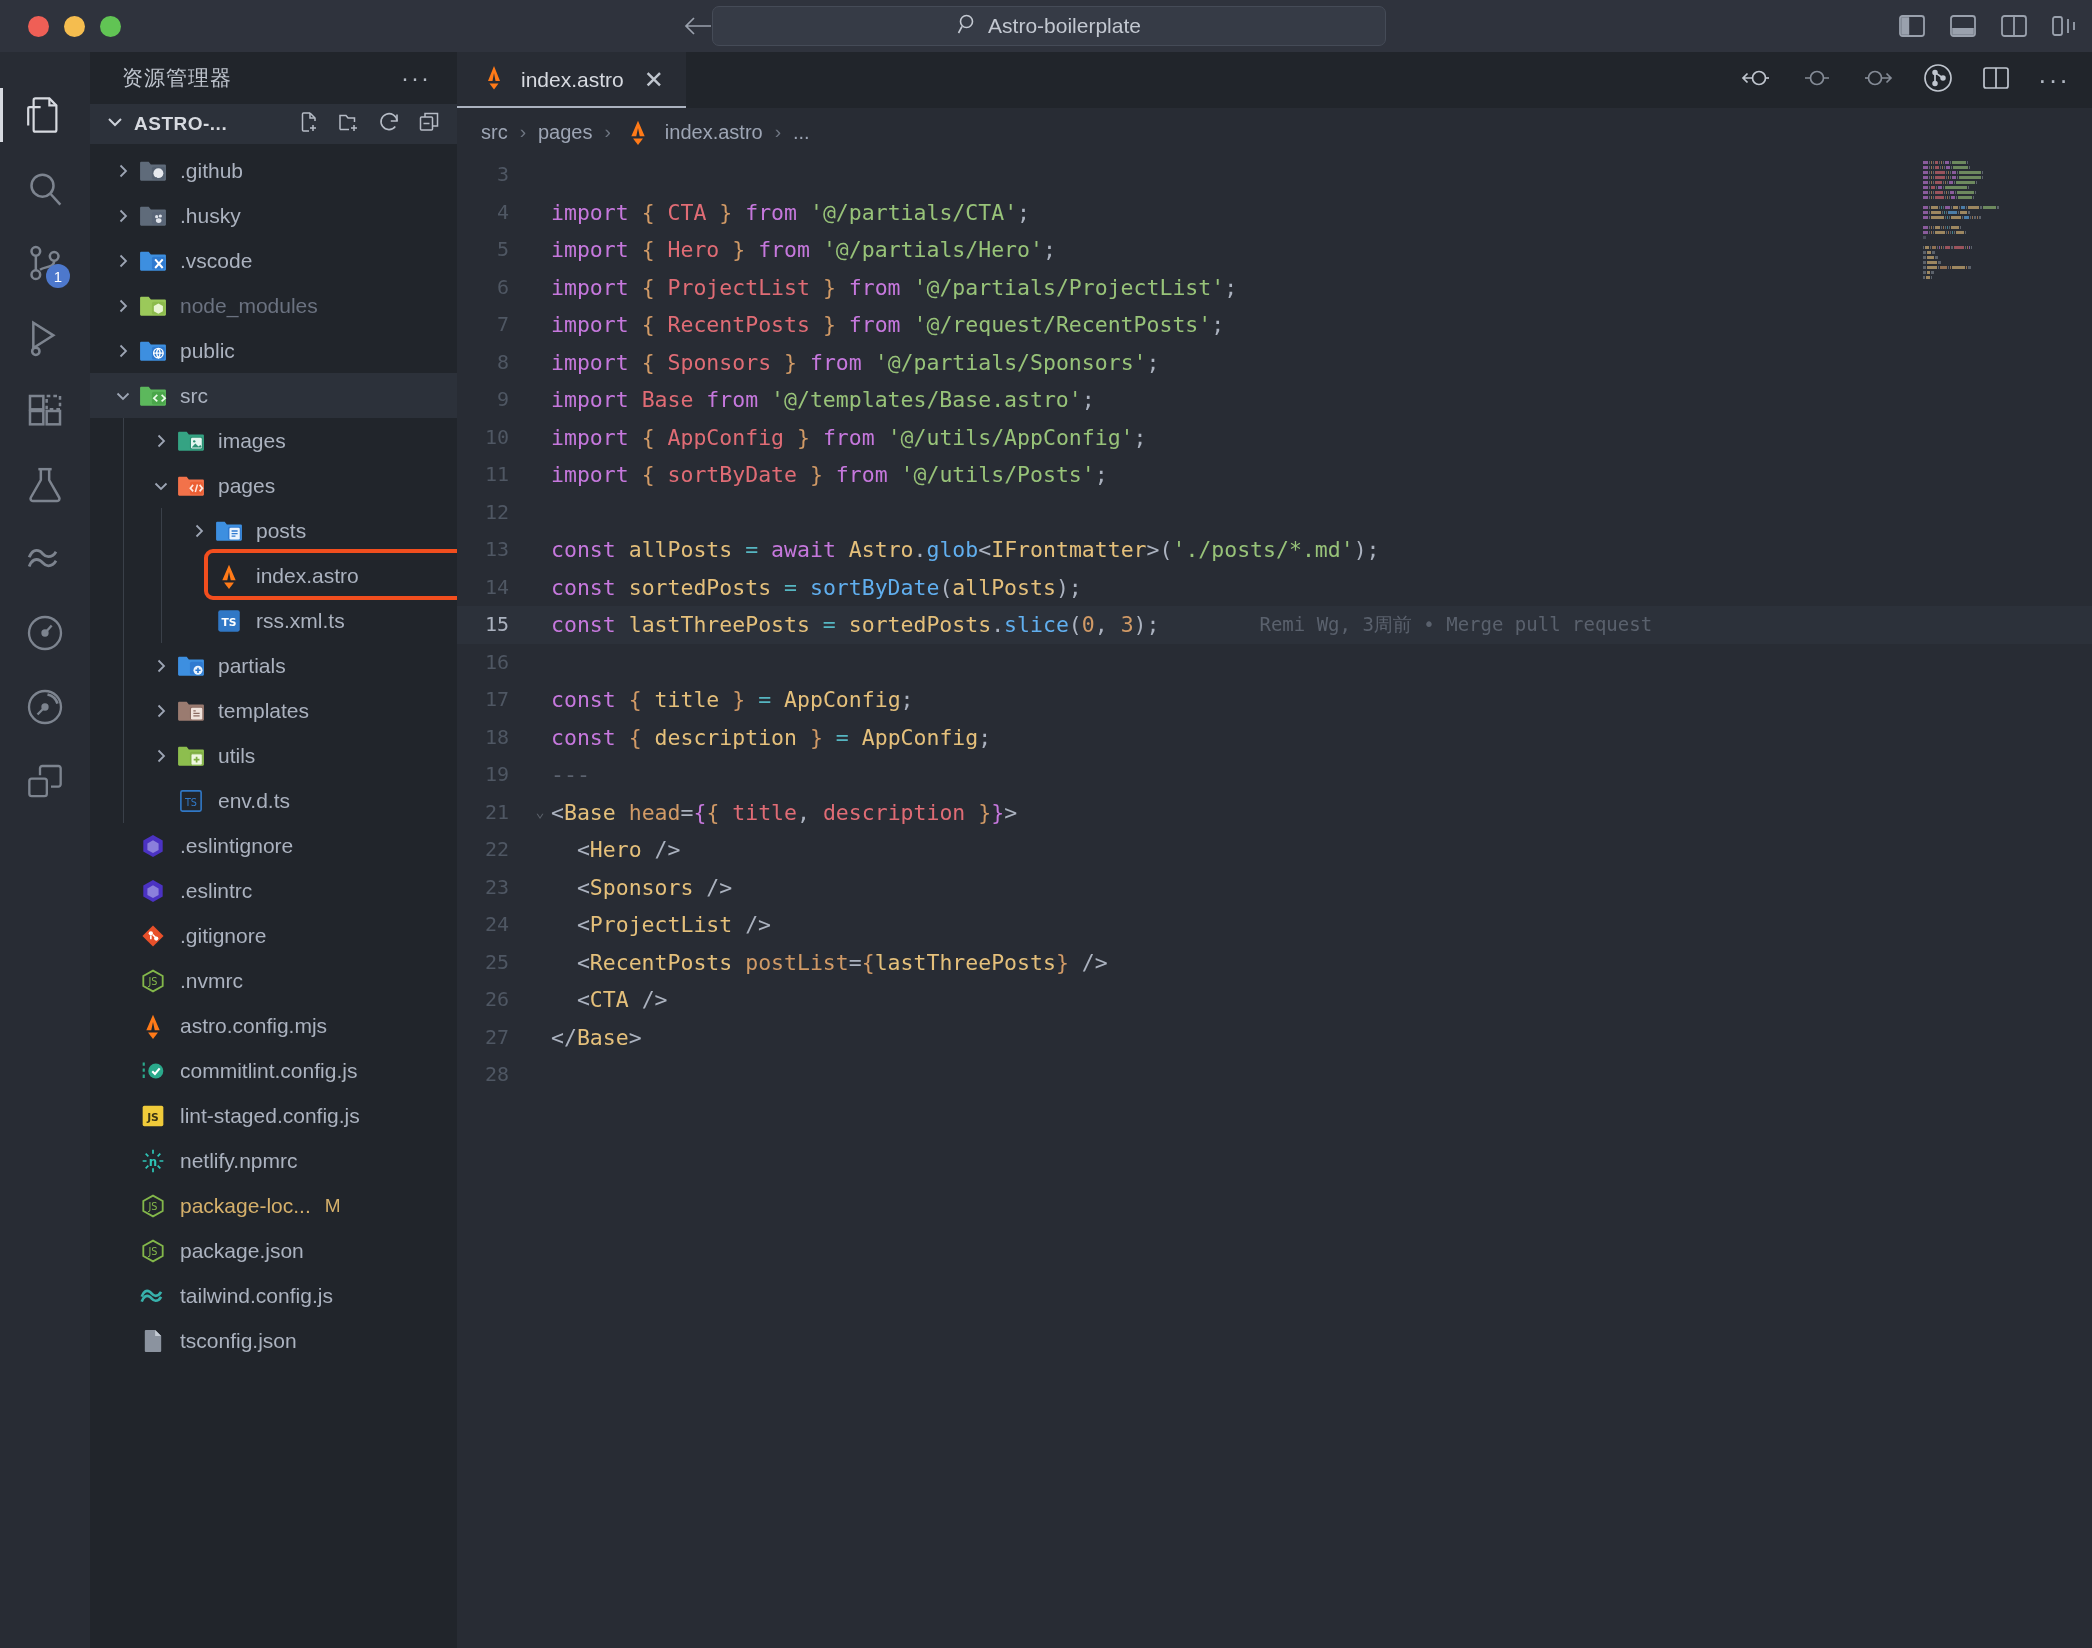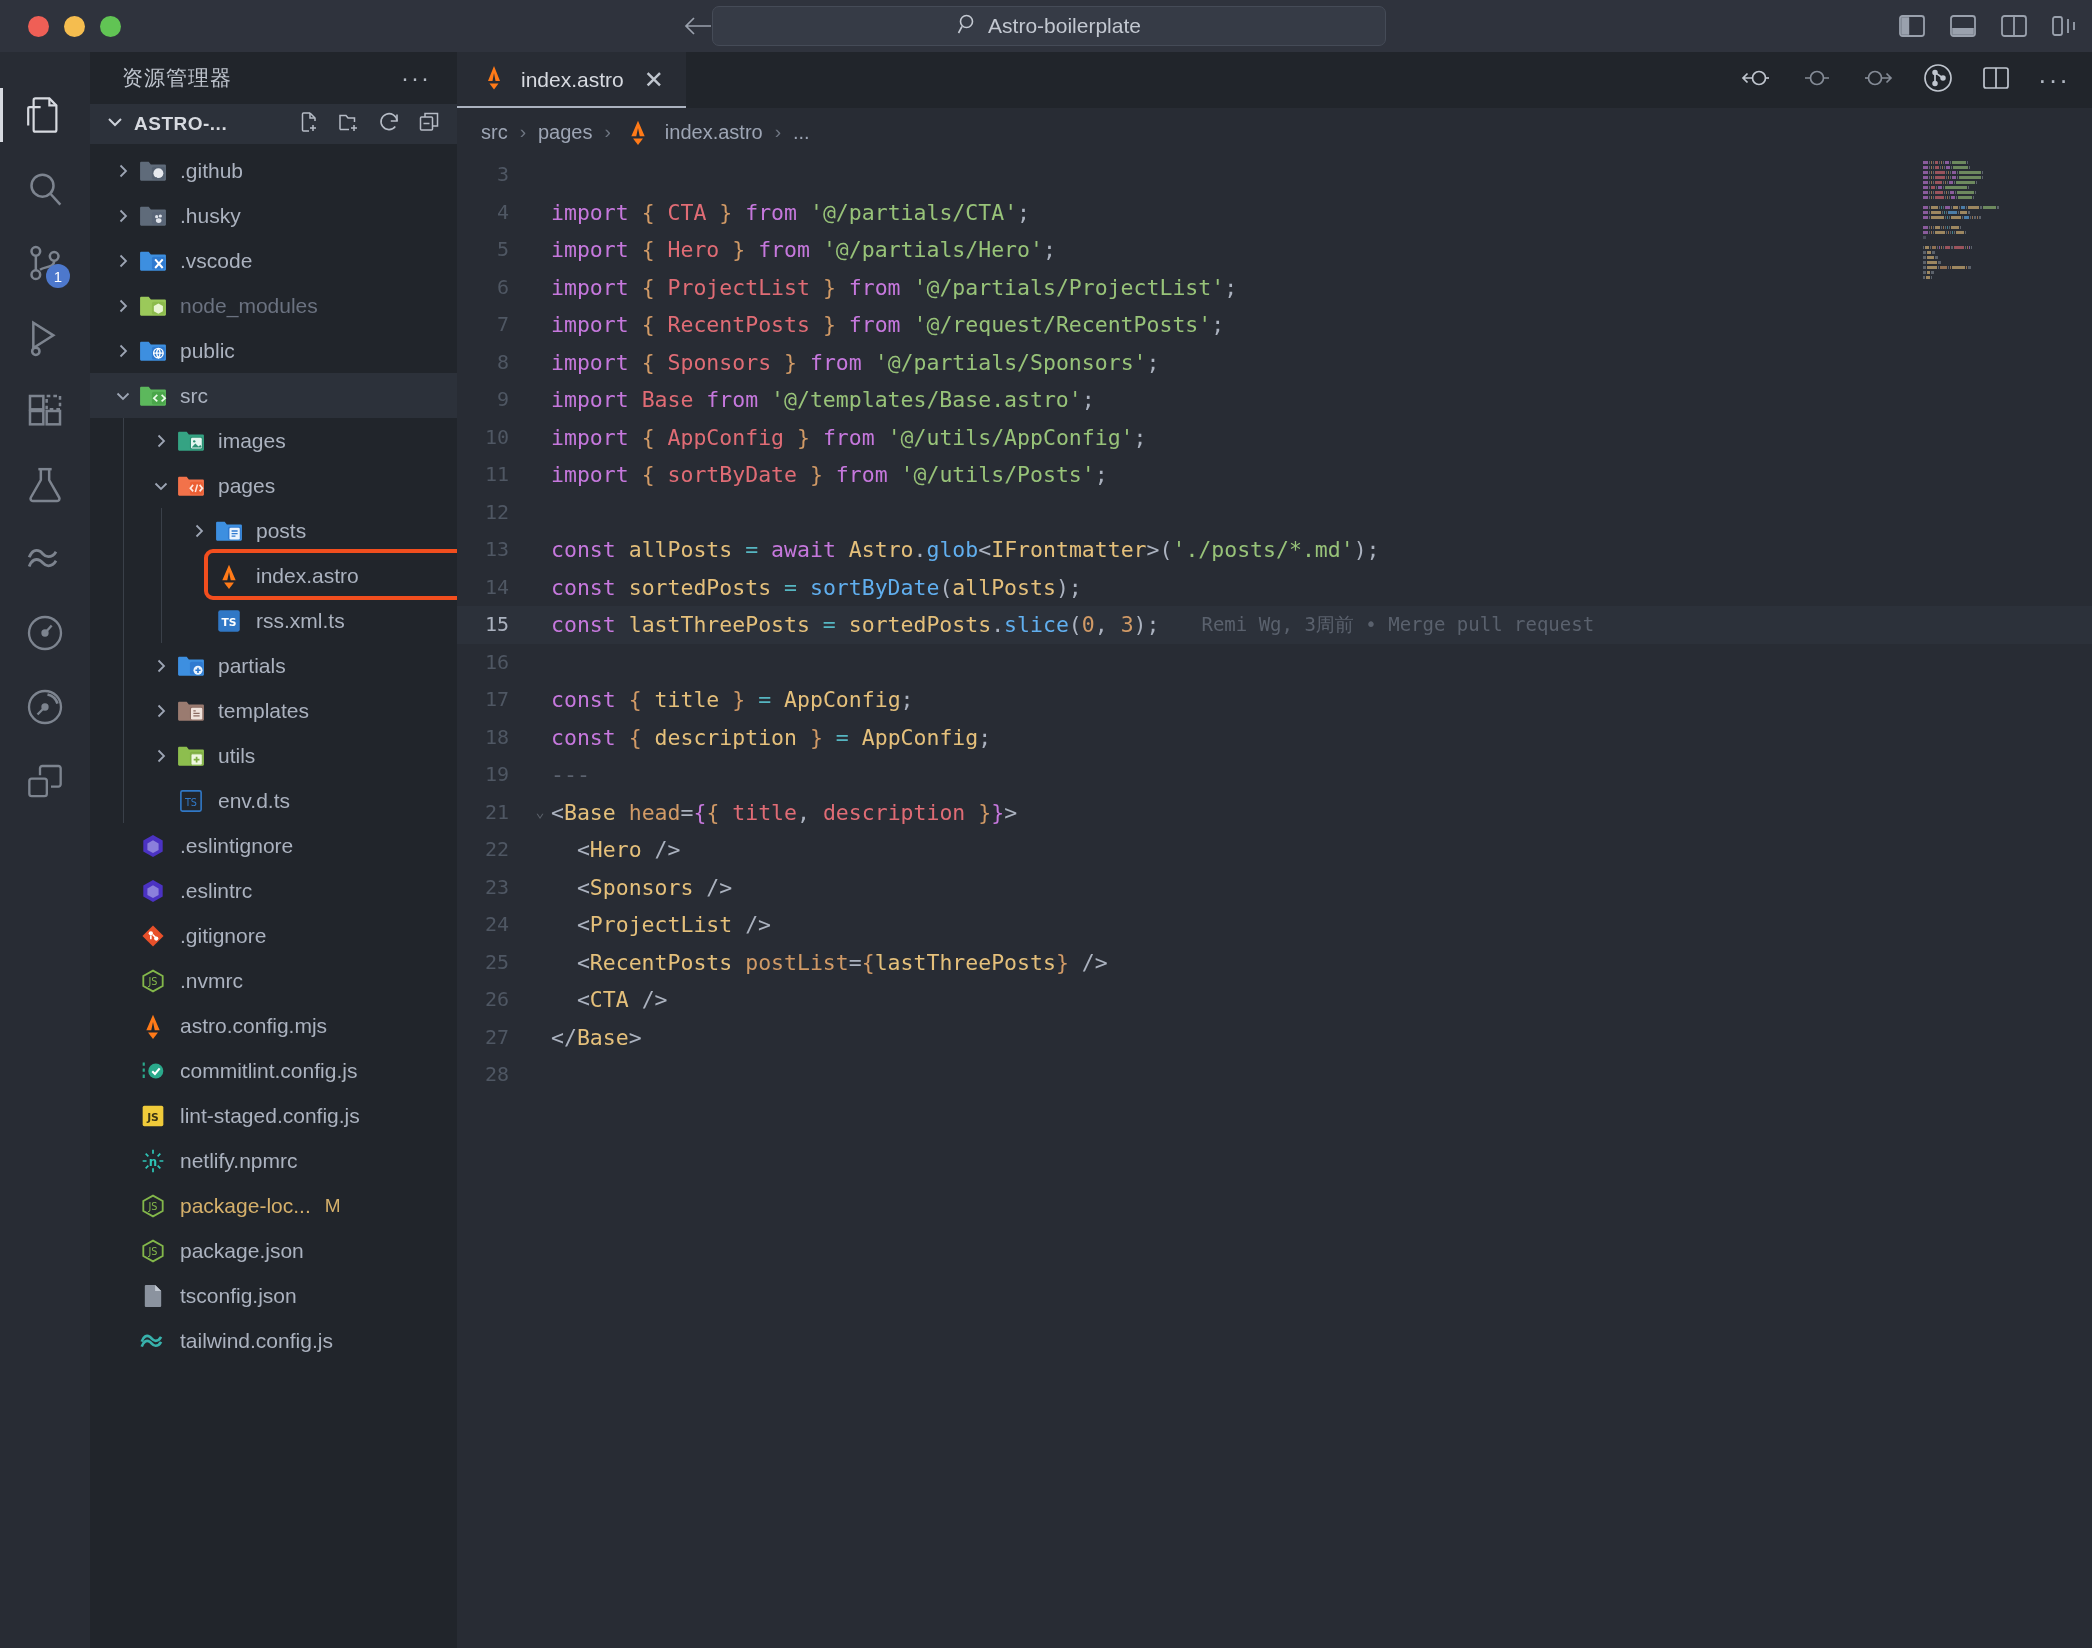--- a/index.html
+++ b/index.html
@@ -141,21 +141,21 @@
   }
   .codeline { display: flex; height: 37.5px; align-items: center; position: relative; }
   .codeline.cur { background: #2c313a; }
   .lnum {
     width: 72px; text-align: right; color: #4f5763; flex: none;
     padding-right: 20px; font-size: 20px;
   }
   .lnum.cur { color: #abb2bf; }
   .fold { width: 22px; color: #5a6069; flex:none; text-align:center; font-size: 15px;}
   .ctext { white-space: pre; }
-  .blame { color: #5a616d; margin-left: 42px; font-size: 19px; }
+  .blame { color: #5a616d; margin-left: 100px; font-size: 19px; }
 
   
   .kw  { color: #c678dd; }
   .br  { color: #d19a66; }
   .id  { color: #e06c75; }
   .str { color: #98c379; }
   .var { color: #e5c07b; }
   .op  { color: #56b6c2; }
   .fn  { color: #61afef; }
   .num { color: #d19a66; }
@@ -681,35 +681,35 @@
             <path d="M13 3.4 L22 8.4 V17.6 L13 22.6 L4 17.6 V8.4 Z" fill="none" stroke="#83b74a" stroke-width="1.7"></path>
             <text x="13" y="17" font-size="9" font-family="DejaVu Sans, sans-serif" fill="#83b74a" text-anchor="middle">JS</text>
           </svg>
         </span>
         <span class="fname">package.json</span>
       </div>
       <div class="row" style="padding-left:20px">
         <span class="chev"></span>
         <span class="ficon">
           <svg width="30" height="28" viewBox="0 0 26 26">
+            <path d="M2.5 13.6 C4.2 8.6 7 7.4 9.8 9 C11.8 10.2 12.4 12.8 15.4 12.8 C18.1 12.8 19.4 11.2 20.5 9.2" fill="none" stroke="#38b2ac" stroke-width="2.5"></path>
+            <path d="M2.5 18.2 C4.2 13.2 7 12 9.8 13.6 C11.8 14.8 12.4 17.4 15.4 17.4 C18.1 17.4 19.4 15.8 20.5 13.8" fill="none" stroke="#38b2ac" stroke-width="2.5"></path>
+          </svg>
+        </span>
+        <span class="fname">tailwind.config.js</span>
+      </div>
+      <div class="row" style="padding-left:20px">
+        <span class="chev"></span>
+        <span class="ficon">
+          <svg width="30" height="28" viewBox="0 0 26 26">
             <path d="M15 2.8 H6.4 A1 1 0 0 0 5.4 3.8 V22.2 A1 1 0 0 0 6.4 23.2 H19.6 A1 1 0 0 0 20.6 22.2 V8.4 Z" fill="#8b939f"></path>
             <path d="M15 2.8 V8.4 H20.6 Z" fill="#c3cad3"></path>
           </svg>
         </span>
         <span class="fname">tsconfig.json</span>
-      </div>
-      <div class="row" style="padding-left:20px">
-        <span class="chev"></span>
-        <span class="ficon">
-          <svg width="30" height="28" viewBox="0 0 26 26">
-            <path d="M2.5 13.6 C4.2 8.6 7 7.4 9.8 9 C11.8 10.2 12.4 12.8 15.4 12.8 C18.1 12.8 19.4 11.2 20.5 9.2" fill="none" stroke="#38b2ac" stroke-width="2.5"></path>
-            <path d="M2.5 18.2 C4.2 13.2 7 12 9.8 13.6 C11.8 14.8 12.4 17.4 15.4 17.4 C18.1 17.4 19.4 15.8 20.5 13.8" fill="none" stroke="#38b2ac" stroke-width="2.5"></path>
-          </svg>
-        </span>
-        <span class="fname">tailwind.config.js</span>
       </div>
       <div class="indent-guide" style="left: 33px; top: 274px; height: 405px; bottom: auto;"></div>
       <div class="indent-guide" style="left: 71px; top: 364px; height: 135px; bottom: auto;"></div>
     </div>
   <div class="hl-box" id="hl-box" style="left: 114px; top: 497px; width: 263px; height: 51px; border-color: rgb(242, 78, 30);"></div>
 </div>
 
 <div class="editor-area">
 
   <div class="tabsrow">

